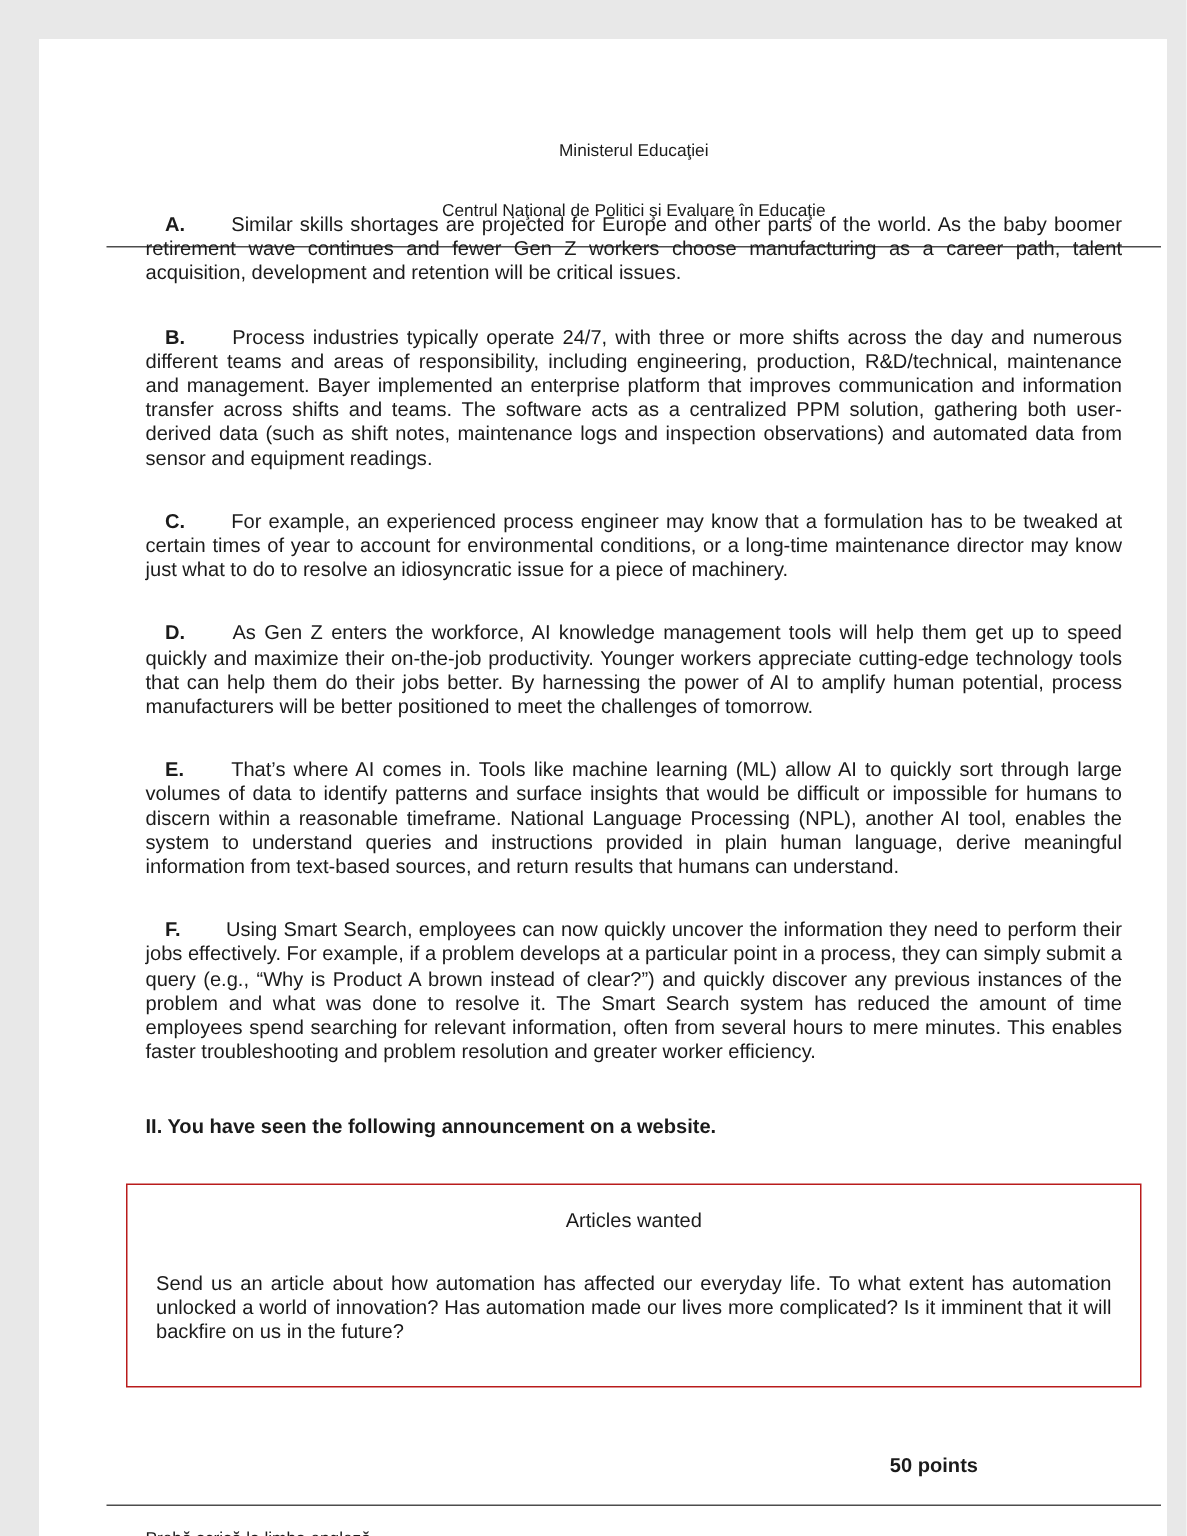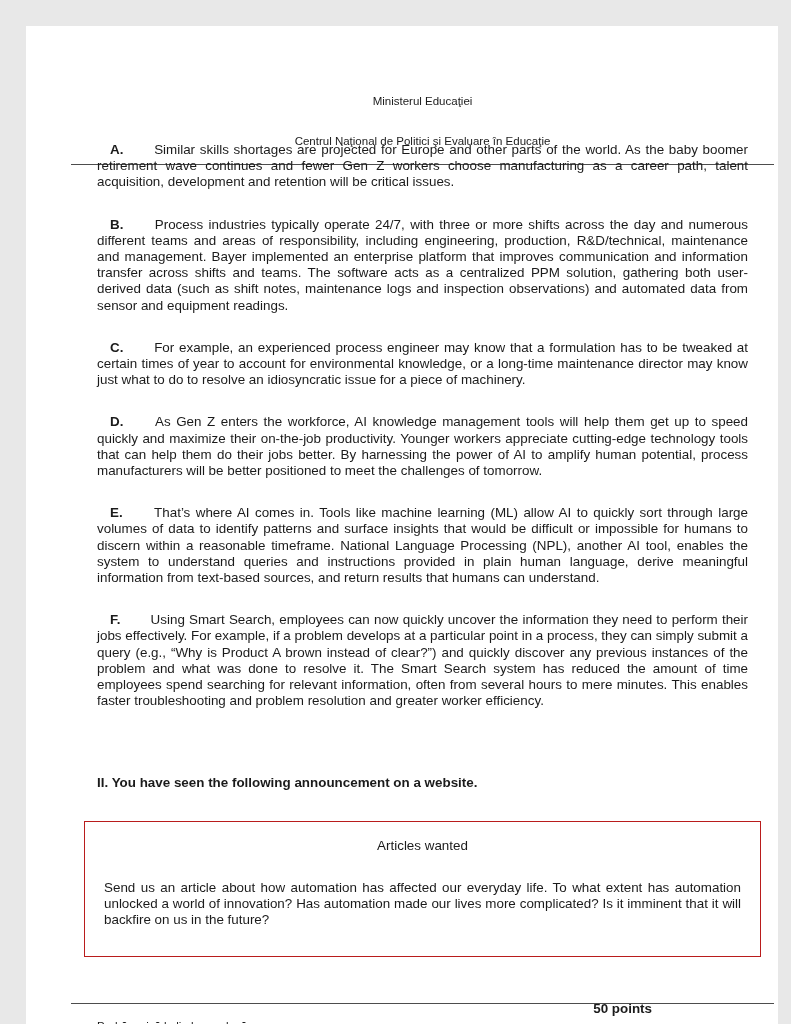--- a/index.html
+++ b/index.html
@@ -30,21 +30,21 @@
     top: 90px;
     left: 45px;
     width: 703px;
     font-size: 13.4px;
     line-height: 16.2px;
     text-align: justify;
   }
   .para { margin: 0; }
   .para b { font-weight: bold; }
   .section-heading {
-    margin-top: 40px;
+    margin-top: 8px;
     font-weight: bold;
     text-align: left;
     font-size: 13.4px;
   }
   .announcement-box {
     margin-top: 16px;
     border: 1px solid #b91c1c;
     padding: 3px 6px 14px 6px;
   }
   .announcement-title { text-align: center; }
@@ -80,21 +80,21 @@
     <div>Ministerul Educaţiei</div>
     <div>Centrul Naţional de Politici şi Evaluare în Educaţie</div>
   </header>
 
   <main class="content">
 
     <p class="para"><b>A.</b> <span>Similar skills shortages are projected for Europe and other parts of the world. As the baby boomer retirement wave continues and fewer Gen Z workers choose manufacturing as a career path, talent acquisition, development and retention will be critical issues.</span></p>
 
     <p class="para"><b>B.</b> <span>Process industries typically operate 24/7, with three or more shifts across the day and numerous different teams and areas of responsibility, including engineering, production, R&amp;D/technical, maintenance and management. Bayer implemented an enterprise platform that improves communication and information transfer across shifts and teams. The software acts as a centralized PPM solution, gathering both user-derived data (such as shift notes, maintenance logs and inspection observations) and automated data from sensor and equipment readings.</span></p>
 
-    <p class="para"><b>C.</b> <span>For example, an experienced process engineer may know that a formulation has to be tweaked at certain times of year to account for environmental knowledge, or a long-time maintenance director may know just what to do to resolve an idiosyncratic issue for a piece of machinery.</span></p>
+    <p class="para"><b>C.</b> <span>For example, an experienced process engineer may know that a formulation has to be tweaked at certain times of year to account for environmental conditions, or a long-time maintenance director may know just what to do to resolve an idiosyncratic issue for a piece of machinery.</span></p>
 
     <p class="para"><b>D.</b> <span>As Gen Z enters the workforce, AI knowledge management tools will help them get up to speed quickly and maximize their on-the-job productivity. Younger workers appreciate cutting-edge technology tools that can help them do their jobs better. By harnessing the power of AI to amplify human potential, process manufacturers will be better positioned to meet the challenges of tomorrow.</span></p>
 
     <p class="para"><b>E.</b> <span>That’s where AI comes in. Tools like machine learning (ML) allow AI to quickly sort through large volumes of data to identify patterns and surface insights that would be difficult or impossible for humans to discern within a reasonable timeframe. National Language Processing (NPL), another AI tool, enables the system to understand queries and instructions provided in plain human language, derive meaningful information from text-based sources, and return results that humans can understand.</span></p>
 
     <p class="para"><b>F.</b> <span>Using Smart Search, employees can now quickly uncover the information they need to perform their jobs effectively. For example, if a problem develops at a particular point in a process, they can simply submit a query (e.g., “Why is Product A brown instead of clear?”) and quickly discover any previous instances of the problem and what was done to resolve it. The Smart Search system has reduced the amount of time employees spend searching for relevant information, often from several hours to mere minutes. This enables faster troubleshooting and problem resolution and greater worker efficiency.</span></p>
 
     <p class="section-heading">II. You have seen the following announcement on a website.</p>
 
     <div class="announcement-box">

